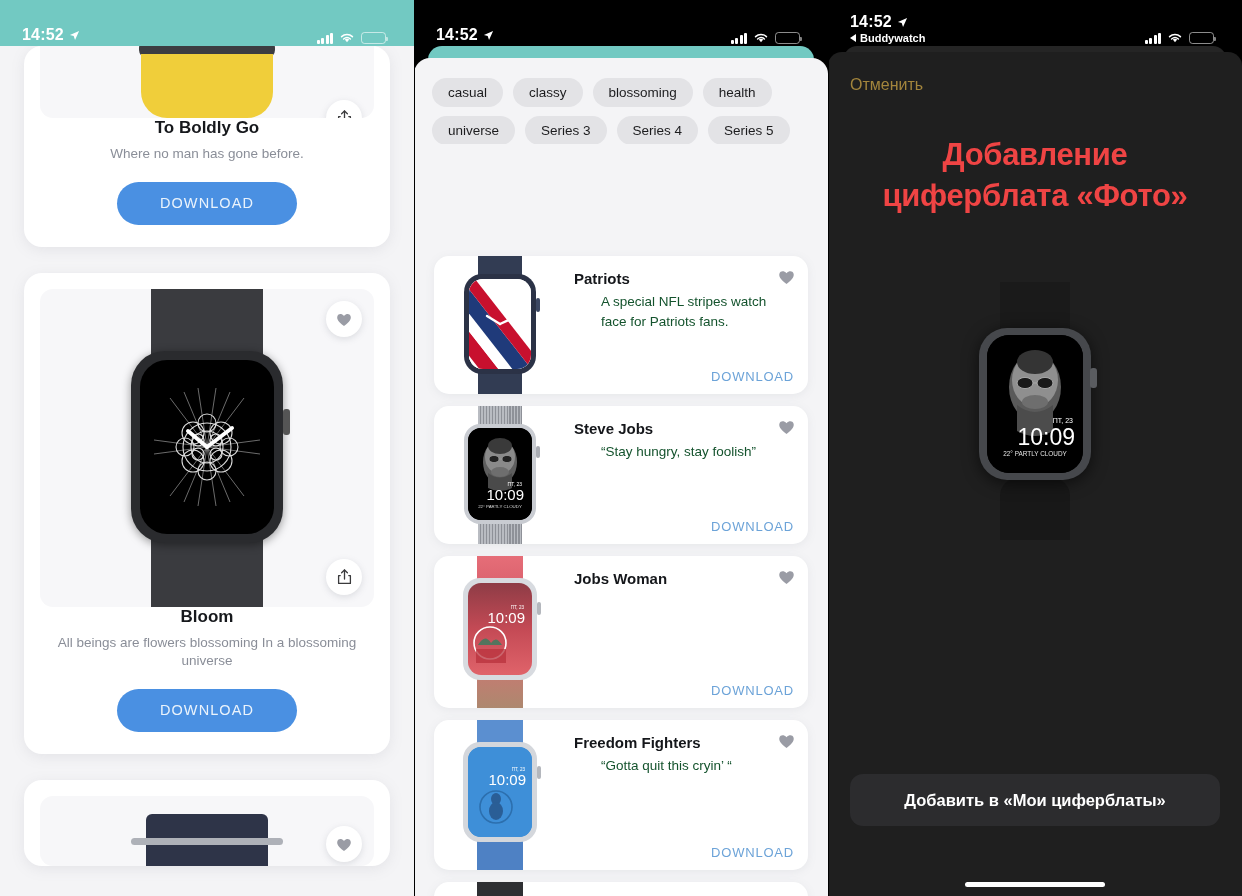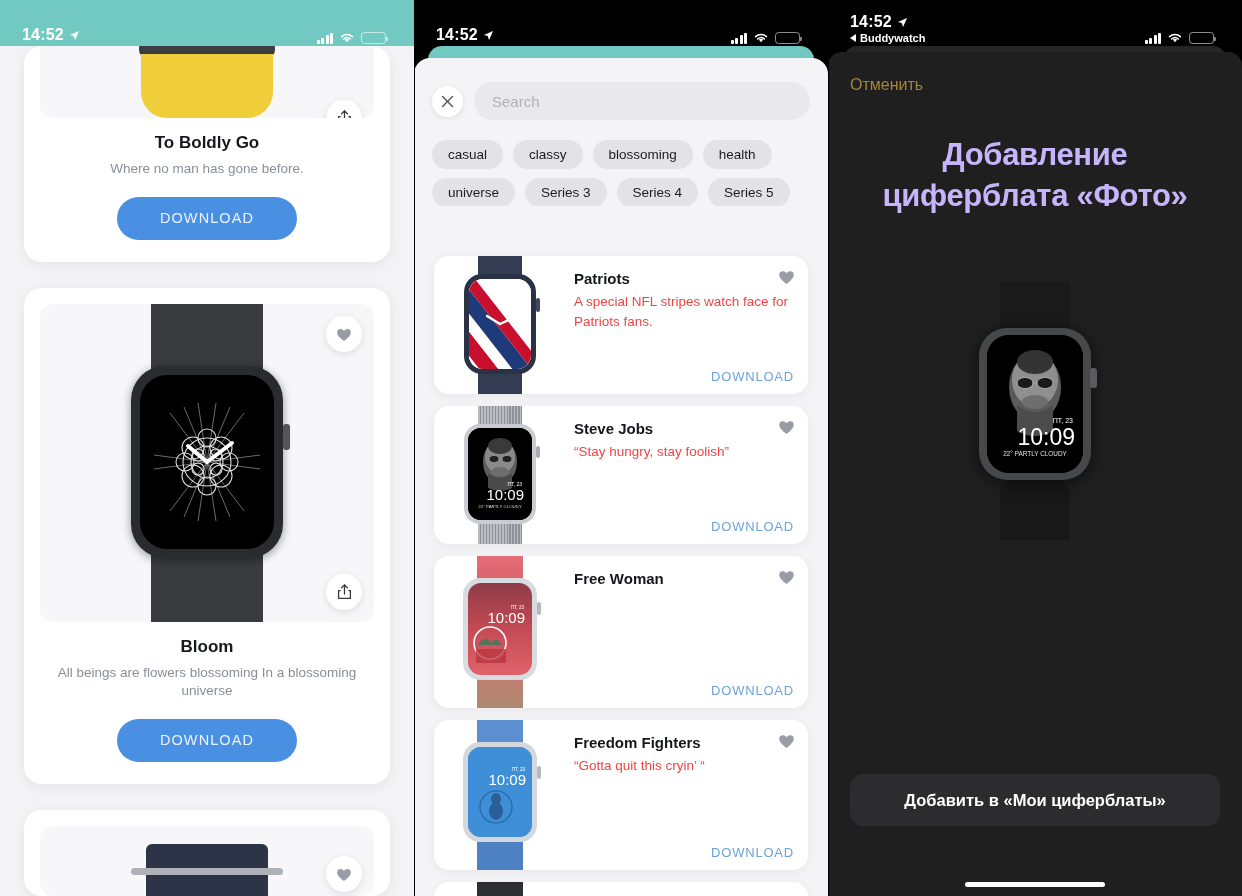--- a/index.html
+++ b/index.html
@@ -48,21 +48,21 @@
   #panel-gallery { background:#F4F4F6; }
   .teal-top { position:absolute; top:0; left:0; right:0; height:46px; background:#72C9C2; z-index:5; }
   .gallery-scroll { position:absolute; top:46px; left:0; right:0; bottom:0; }
   .fcard {
     background:#fff; border-radius:18px; margin:0 24px 26px 24px;
     box-shadow: 0 3px 14px rgba(120,125,140,.13);
     overflow:hidden; position:relative;
   }
   .fcard-img { position:relative; background:#F7F7F9; margin:16px 16px 0 16px; border-radius:13px; height:318px; overflow:hidden; }
   .fcard-img.clipped-top { margin-top:0; border-radius:0 0 13px 13px; }
-  .fcard-title { text-align:center; font-size:17px; font-weight:700; color:#16181C; margin-top:15px; }
+  .fcard-title { text-align:center; font-size:17px; font-weight:700; color:#16181C; }
   .fcard-sub { text-align:center; font-size:13.5px; color:#8A8E98; margin-top:7px; padding:0 21px; line-height:18px; }
   .dl-btn {
     display:block; margin:19px auto 22px auto; width:180px; height:43px; line-height:43px;
     border-radius:22px; background:#4A90E2; color:#EAF3FC; font-size:14.5px;
     letter-spacing:1.1px; text-align:center; border:none; cursor:pointer;
     font-family:inherit;
   }
   .round-btn {
     position:absolute; width:36px; height:36px; border-radius:50%;
     background:#fff; box-shadow:0 2px 7px rgba(110,115,130,.20);
@@ -89,30 +89,30 @@
   .search-field input::placeholder { color:#B2B2B8; }
   .chips { display:flex; flex-wrap:wrap; gap:9px 10px; padding:20px 18px 0 18px; height:86px; overflow:hidden; }
   .chip { height:29px; line-height:29px; padding:0 16px; border-radius:15px; background:#E3E3E6;
     font-size:13.5px; color:#1C1C1E; white-space:nowrap; cursor:pointer; }
   .results { position:absolute; top:190px; left:0; right:0; bottom:0; overflow:hidden; padding-top:8px;}
   .rcard { display:flex; background:#fff; border-radius:15px; margin:0 20px 12px 20px;
     box-shadow:0 2px 10px rgba(120,125,140,.10); min-height:138px; position:relative; }
   .rthumb { width:132px; flex:0 0 132px; position:relative; overflow:hidden; border-radius:15px 0 0 15px; }
   .rbody { flex:1; padding:14px 14px 10px 8px; position:relative; display:flex; flex-direction:column; }
   .rtitle { font-size:15px; font-weight:700; color:#15171B; }
-  .rdesc { font-size:13.5px; color:#ef4444; margin-top:5px; line-height:20px; }
+  .rdesc { font-size:13.5px; color:#14532d; margin-top:5px; line-height:20px;margin-left:27px; }
   .rheart { position:absolute; top:13px; right:13px; cursor:pointer; }
   .rdl { position:absolute; right:14px; bottom:10px; font-size:13px; letter-spacing:.8px; color:#6CA3D8; cursor:pointer; }
 
   
   #panel-add { background:#000; }
   .dark-sheet { position:absolute; top:52px; left:0; right:0; bottom:0; background:#1F1F1F; border-radius:14px 14px 0 0; }
   .dark-sheet-back { position:absolute; top:46px; left:16px; right:16px; height:20px; background:#252525; border-radius:13px 13px 0 0;}
   .cancel-link { position:absolute; top:24px; left:22px; font-size:16px; color:#A3853C; cursor:pointer; }
-  .add-title { position:absolute; top:82px; left:0; right:0; text-align:center; color:#c4b5fd;
+  .add-title { position:absolute; top:82px; left:0; right:0; text-align:center; color:#ef4444;
     font-size:31px; font-weight:700; line-height:41px; padding:0 22px; letter-spacing:-.3px;}
   .add-sub { position:absolute; top:182px; left:0; right:0; text-align:center; color:#E6E6E6; font-size:15.5px; }
   .add-watch { position:absolute; top:238px; left:0; right:0; height:240px; }
   .addto-btn { position:absolute; left:22px; right:22px; bottom:70px; height:52px;
     background:#2C2C2E; border-radius:13px; color:#fff; font-size:16.5px; font-weight:600;
     border:none; cursor:pointer; font-family:inherit; }
   .home-ind { position:absolute; bottom:9px; left:50%; transform:translateX(-50%);
     width:140px; height:5px; border-radius:3px; background:#fff; }
   .divider-v { position:absolute; top:0; bottom:0; width:1px; background:#000; z-index:60; }
 </style>
@@ -261,30 +261,20 @@
           <path d="M2.6 4.6 A8 8 0 0 1 13.4 4.6" stroke="#fff" stroke-width="1.6" fill="none" stroke-linecap="round"></path>
           <path d="M4.6 7 A5.2 5.2 0 0 1 11.4 7" stroke="#fff" stroke-width="1.5" fill="none" stroke-linecap="round"></path>
         </svg>
         <span class="batt"><span class="batt-fill"></span></span>
       </div>
     </div>
 
     <div class="sheet-peek"></div>
 
     <div class="sheet">
-      <div class="search-row">
-        <div class="close-circle">
-          <svg width="13" height="13" viewBox="0 0 13 13">
-            <path d="M1.5 1.5 L11.5 11.5 M11.5 1.5 L1.5 11.5" stroke="#4A4A4C" stroke-width="1.3" stroke-linecap="round"></path>
-          </svg>
-        </div>
-        <div class="search-field">
-          <input type="text" placeholder="Search" style="">
-        </div>
-      </div>
 
       <div class="chips">
         <span class="chip">casual</span>
         <span class="chip">classy</span>
         <span class="chip">blossoming</span>
         <span class="chip">health</span>
         <span class="chip">universe</span>
         <span class="chip">Series 3</span>
         <span class="chip">Series 4</span>
         <span class="chip">Series 5</span>
@@ -376,21 +366,21 @@
                 <circle cx="22" cy="60" r="16" fill="none" stroke="#fff" stroke-width="1.6"></circle>
                 <path d="M10 62 Q17 50 23 60 Q28 52 34 62" fill="#3E7A5E" opacity=".85"></path>
                 <rect x="8" y="66" width="30" height="14" fill="#B8323C" opacity=".75"></rect>
                 <text x="56" y="26" fill="#fff" font-size="4.6" text-anchor="end" font-family="sans-serif">ПТ, 23</text>
                 <text x="57" y="40" fill="#fff" font-size="15" text-anchor="end" font-family="sans-serif">10:09</text>
               </svg>
             </div>
             <div style="position:absolute;left:calc(50% + 37px);top:46px;width:4px;height:13px;background:#B4B7BD;border-radius:2px;"></div>
           </div>
           <div class="rbody">
-            <div class="rtitle">Free Woman</div>
+            <div class="rtitle">Jobs Woman</div>
             <svg class="rheart" width="17" height="16" viewBox="0 0 16 15">
               <path d="M8 14 C2 9.8 0.6 6.6 1.4 4.2 C2.2 1.8 5.4 1.1 8 3.9 C10.6 1.1 13.8 1.8 14.6 4.2 C15.4 6.6 14 9.8 8 14 Z" fill="#9A9CA5"></path>
             </svg>
             <span class="rdl">DOWNLOAD</span>
           </div>
         </div>
 
         <div class="rcard" style="min-height:150px;">
           <div class="rthumb">
             <div style="position:absolute;left:50%;transform:translateX(-50%);top:-6px;width:46px;height:40px;background:#5B8FD0;border-radius:0 0 8px 8px;"></div>

